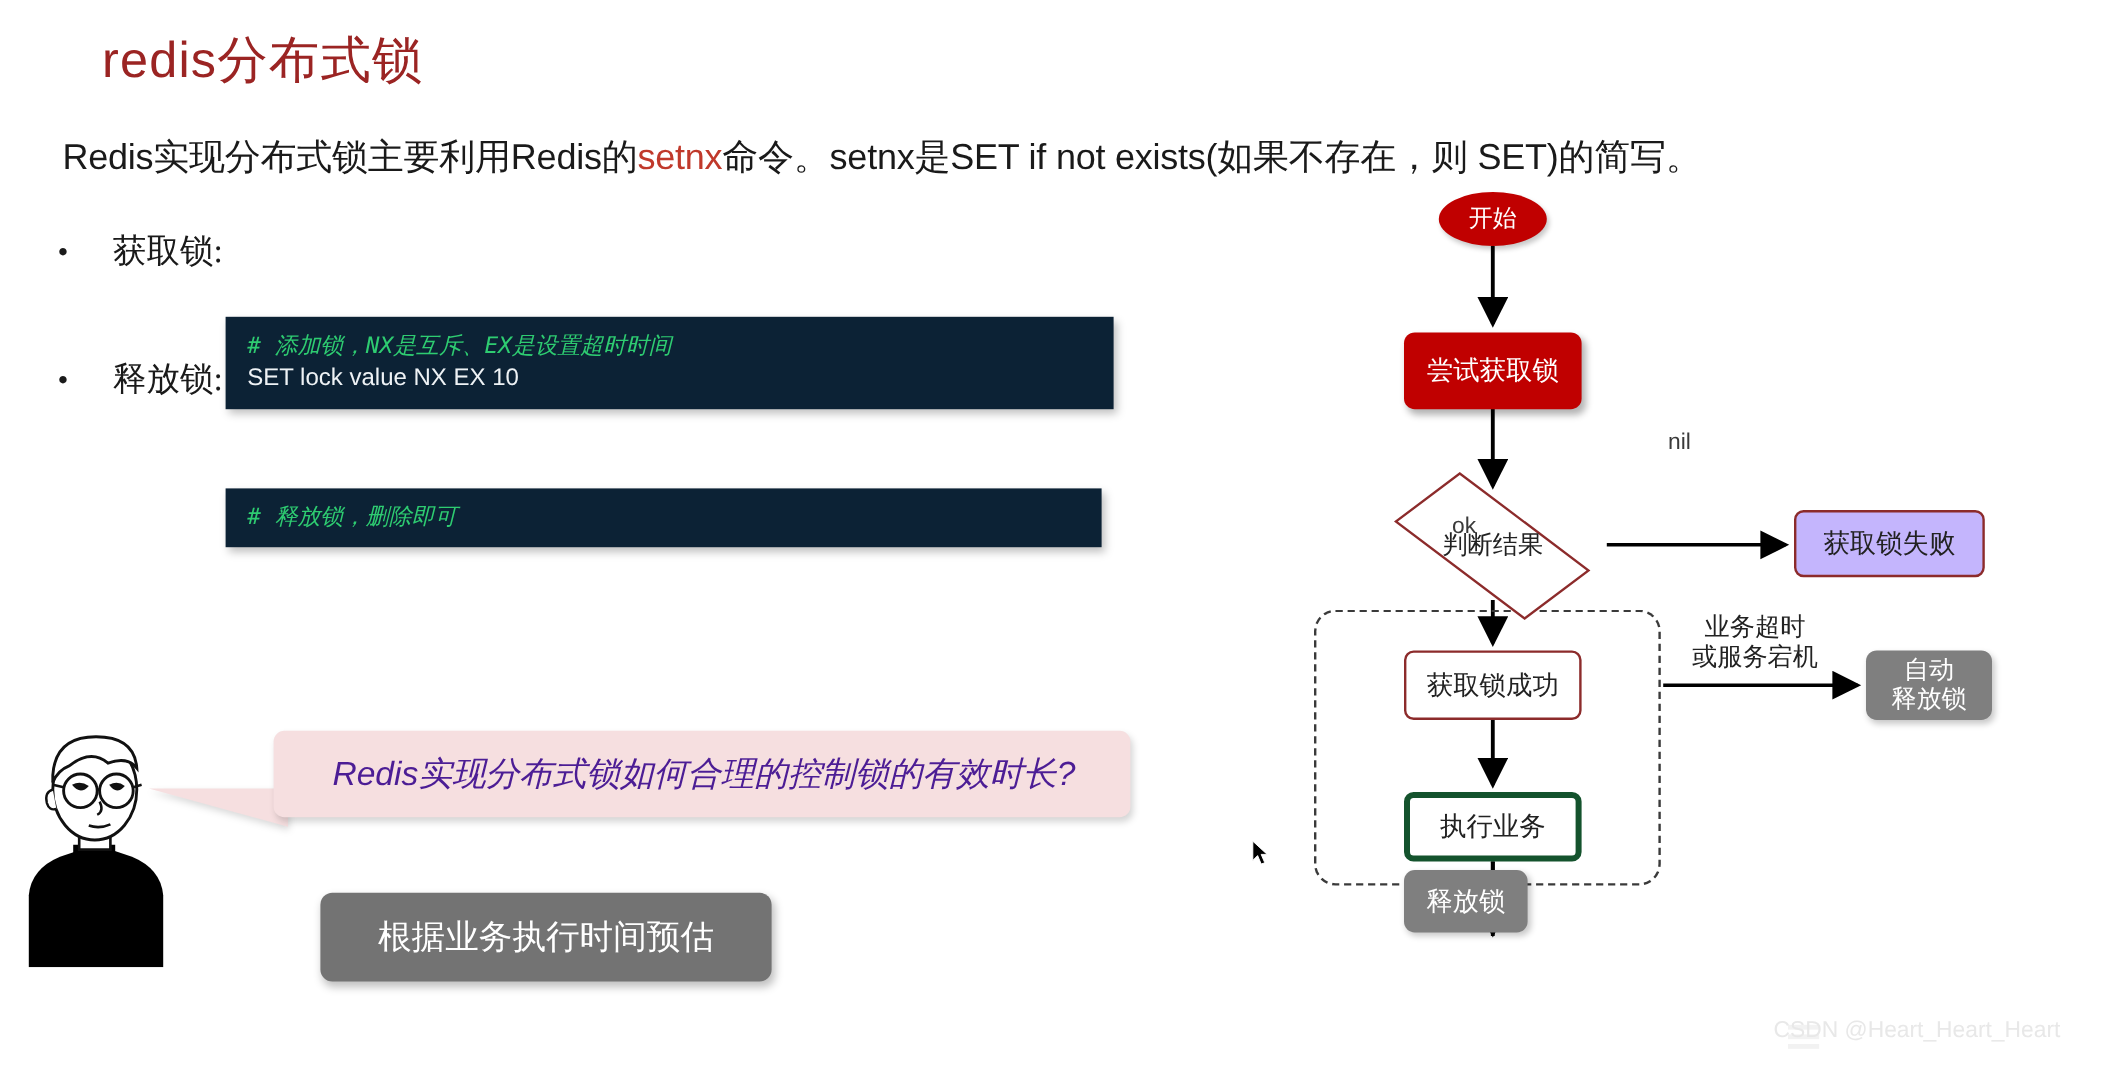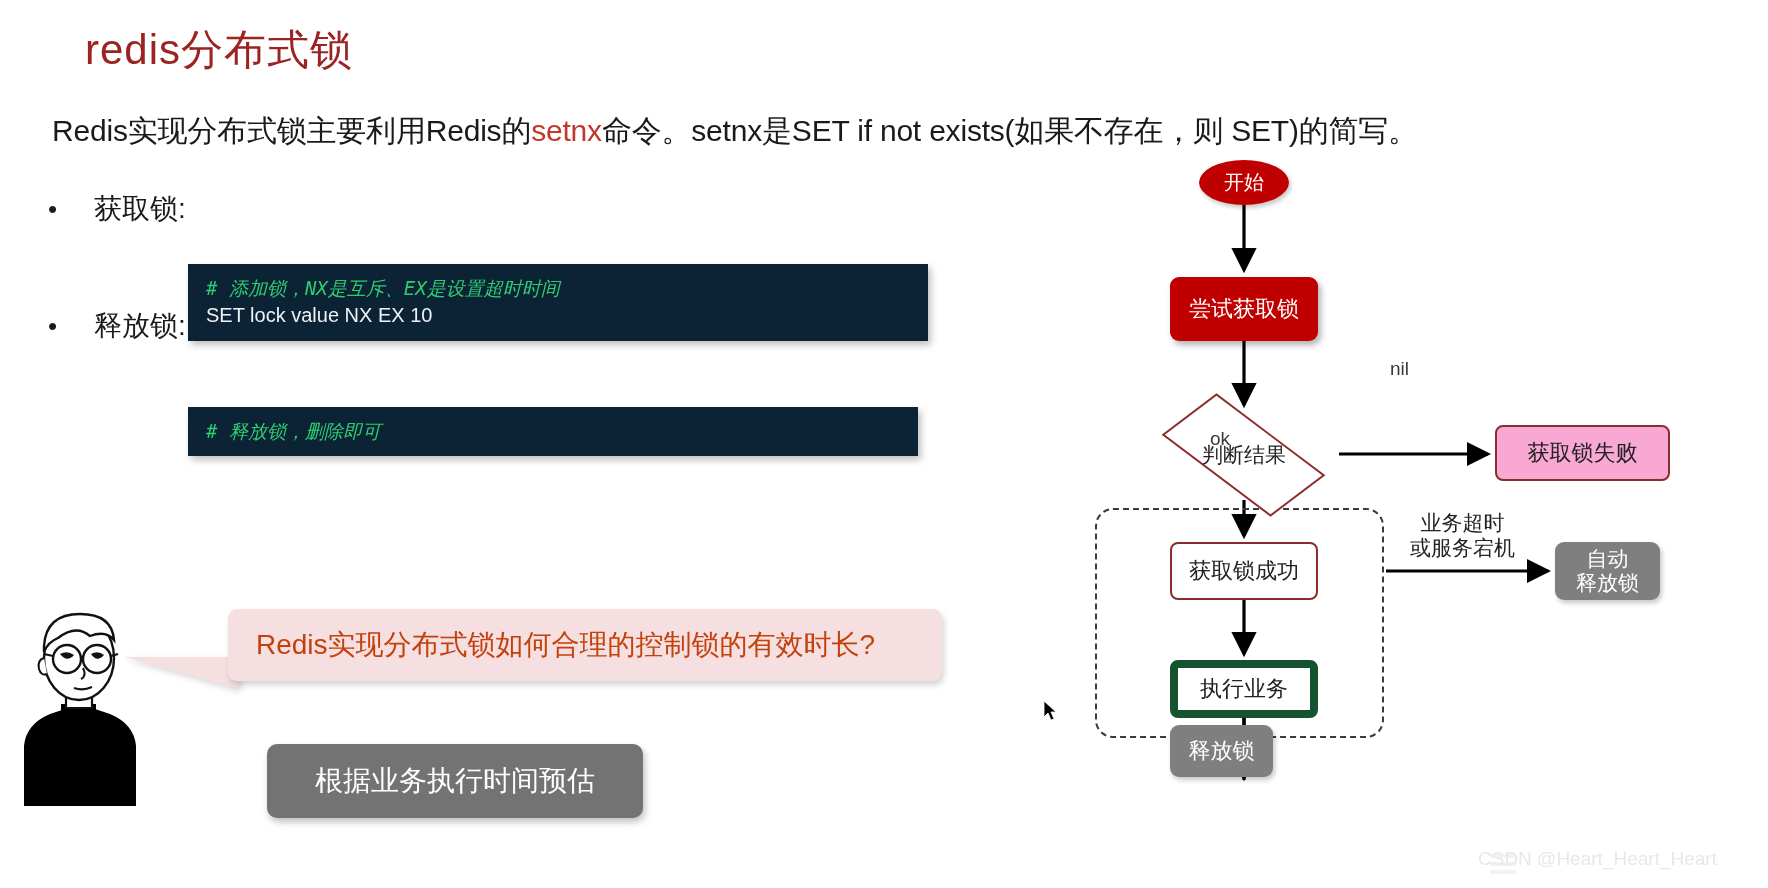--- a/index.html
+++ b/index.html
@@ -22,28 +22,28 @@
   
   .intro {
     position: absolute; left: 52px; top: 111px;
     font-size: 30px; color: #1a1a1a; white-space: nowrap;
     letter-spacing: -0.2px;
   }
   .intro .hl { color: #c0392b; }
 
   
   .bullet {
-    position: absolute; font-size: 28px; color: #1a1a1a; white-space: nowrap;
+    position: absolute; font-size: 28px; color: #1a1a1a; white-space: nowrap; font-family: Liberation Serif, serif;
   }
   .bullet .dot {
     display:inline-block; width: 34px; color:#1a1a1a; font-size:26px;
   }
   .bullet .btxt { margin-left: 12px; }
   #bullet-1 { left: 48px; top: 190px; }
-  #bullet-2 { left: 48px; top: 307px; }
+  #bullet-2 { left: 48px; top: 297px; }
 
   
   .codeblock {
     position: absolute;
     background: #0c2235;
     box-shadow: 3px 4px 7px rgba(0,0,0,0.25);
     padding: 11px 18px 12px 18px;
     font-family: "DejaVu Sans Mono", "Liberation Mono", monospace;
   }
   .codeblock .comment {
@@ -58,21 +58,21 @@
   #code-2 { left: 188px; top: 407px; width: 730px; }
 
   
   #bubble {
     position: absolute; left: 228px; top: 609px; width: 714px; height: 72px;
     background: #f6dfe0; border-radius: 9px;
     box-shadow: 2px 4px 6px rgba(0,0,0,0.17);
     display: flex; align-items: center;
   }
   #bubble .btext {
-    font-size: 28px; color: #c2410c; padding-left: 28px; white-space: nowrap;
+    font-size: 28px; color: #4c1d95; padding-left: 49px; white-space: nowrap; font-style: italic;
   }
   #bubble-tail {
     position: absolute; left: 124px; top: 657px; width: 0; height: 0;
     border-top: 0 solid transparent;
     border-bottom: 32px solid transparent;
     border-right: 116px solid #f6dfe0;
     filter: drop-shadow(1px 3px 3px rgba(0,0,0,0.15));
   }
 
   
@@ -112,39 +112,39 @@
     color:#222; font-size: 21px;
   }
   #n-decide .dmd {
     position:absolute; left: 27px; top: 11px; width: 135px; height: 68px;
     border: 2px solid #8c2b2b; background:#fff;
     transform: rotate(45deg) skew(-8deg, -8deg);
   }
   #n-decide .dlabel { position:relative; z-index:2; }
   
   #n-fail {
-    left: 395px; top: 265px; width: 175px; height: 56px;
-    border: 2px solid #8c2b2b; border-radius: 8px; background:#f9a8d4;
+    left: 395px; top: 265px; width: 159px; height: 56px;
+    border: 2px solid #8c2b2b; border-radius: 8px; background:#c4b5fd;
     color:#222; font-size: 22px;
   }
   
   #dash-box {
     position:absolute; left: -5px; top: 348px; width: 289px; height: 230px;
     border: 2px dashed #3a3a3a; border-radius: 18px; background: transparent;
   }
   
   #n-success {
     left: 70px; top: 382px; width: 148px; height: 58px;
     border: 2px solid #8c2b2b; border-radius: 8px; background:#fff;
     color:#222; font-size: 22px;
   }
   
   #n-exec {
     left: 70px; top: 500px; width: 148px; height: 58px;
-    border: 8px solid #14532d; border-radius: 8px; background:#fff;
+    border: 5px solid #14532d; border-radius: 8px; background:#fff;
     color:#222; font-size: 22px;
   }
   
   #n-auto {
     left: 455px; top: 382px; width: 105px; height: 58px;
     background:#7f7f7f; border-radius: 9px; color:#fff; font-size: 21px;
     box-shadow: 2px 3px 5px rgba(0,0,0,0.22);
   }
   
   #n-release {

